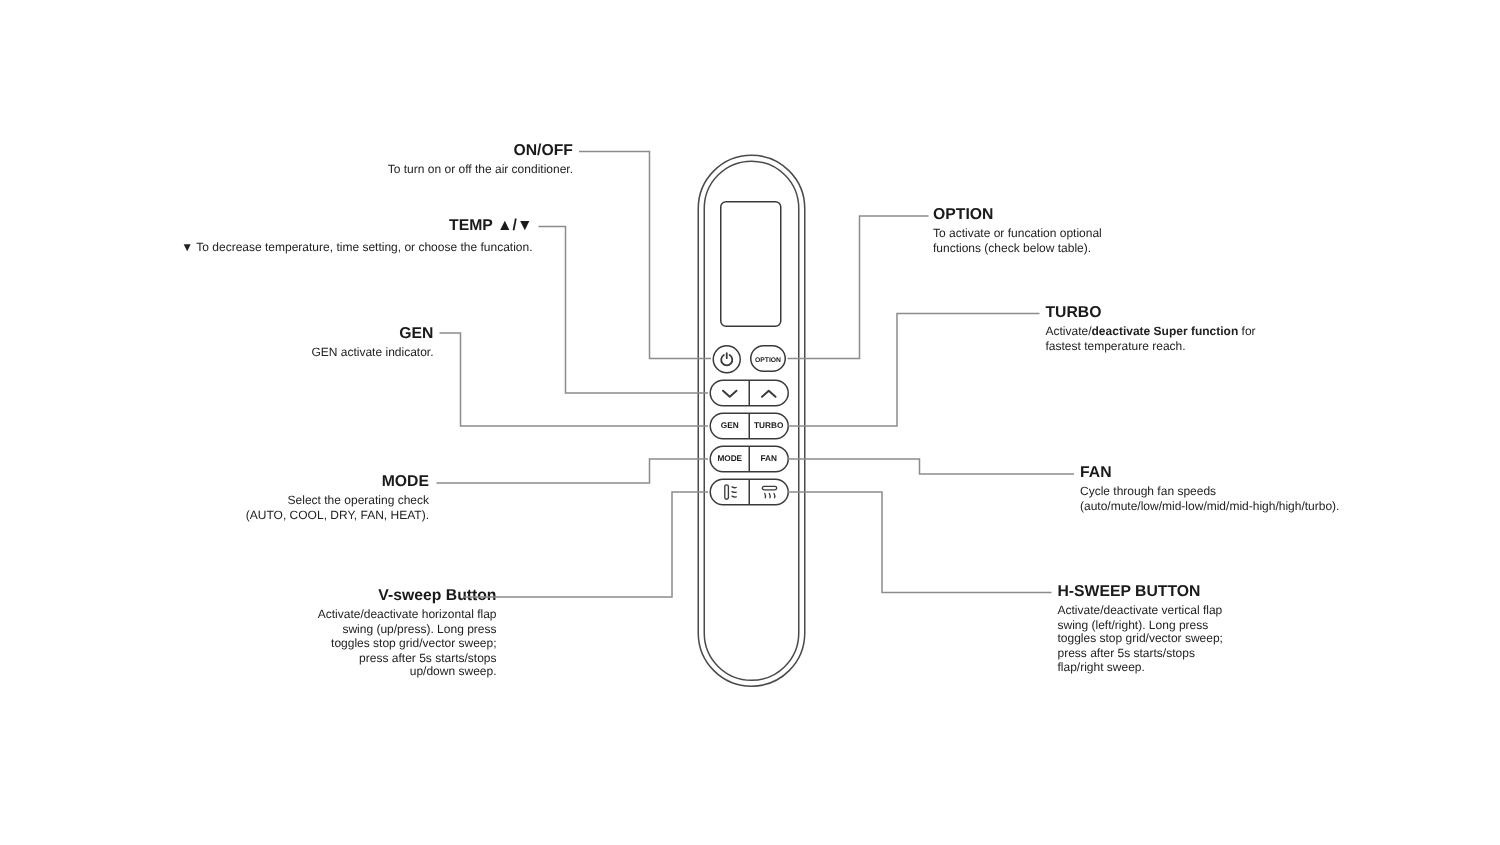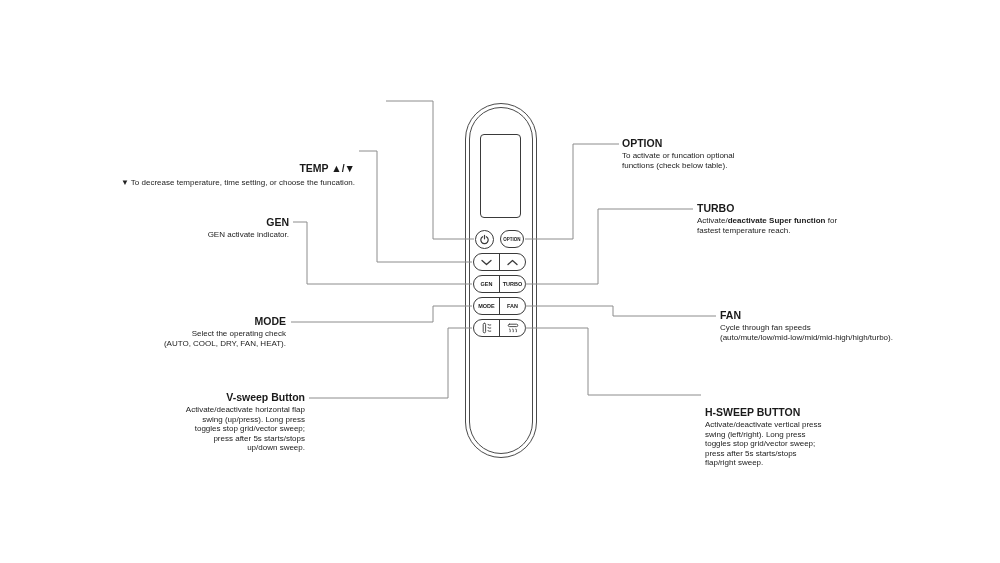--- a/index.html
+++ b/index.html
@@ -119,38 +119,42 @@
         <g fill="none" stroke="#3a3a3a" stroke-width="0.9" stroke-linecap="round">
           <rect x="1.2" y="2.2" width="9.6" height="2.4" rx="1.2"></rect>
           <path d="M2.8 7 q0.9 1.6 0.4 2.8"></path>
           <path d="M5.9 7 q0.9 1.6 0.4 2.8"></path>
           <path d="M9 7 q0.9 1.6 0.4 2.8"></path>
         </g>
       </svg>
     </div>
   </div>
 
+  <div class="callout left" style="right:618px;top:95px">
+    <div class="co-label">ON/OFF</div>
+    <div class="co-line">To turn on or off the air conditioner.</div>
+  </div>
 
-  <div class="callout left" style="right:645px;top:163px">
+  <div class="callout left" style="right:645px;top:145px">
     <div class="co-label">TEMP ▲/▼</div>
     <div class="co-line sp">▼  To decrease temperature, time setting, or choose the funcation.</div>
   </div>
 
   <div class="callout left" style="right:711px;top:217px">
     <div class="co-label">GEN</div>
     <div class="co-line">GEN activate indicator.</div>
   </div>
 
   <div class="callout left" style="right:714px;top:316px">
     <div class="co-label">MODE</div>
     <div class="co-line">Select the operating check</div>
     <div class="co-line">(AUTO, COOL, DRY, FAN, HEAT).</div>
   </div>
 
-  <div class="callout left" style="right:695px;top:392px">
+  <div class="callout left" style="right:669px;top:392px">
     <div class="co-label">V-sweep Button</div>
     <div class="co-line">Activate/deactivate horizontal flap</div>
     <div class="co-line">swing (up/press). Long press</div>
     <div class="co-line">toggles stop grid/vector sweep;</div>
     <div class="co-line">press after 5s starts/stops</div>
     <div class="co-line">up/down sweep.</div>
   </div>
 
   <div class="callout right" style="left:622px;top:138px">
     <div class="co-label">OPTION</div>
@@ -163,22 +167,22 @@
     <div class="co-line"><span>Activate/</span><b>deactivate Super function</b><span> for</span></div>
     <div class="co-line">fastest temperature reach.</div>
   </div>
 
   <div class="callout right" style="left:720px;top:310px">
     <div class="co-label">FAN</div>
     <div class="co-line">Cycle through fan speeds</div>
     <div class="co-line">(auto/mute/low/mid-low/mid/mid-high/high/turbo).</div>
   </div>
 
-  <div class="callout right" style="left:705px;top:407px">
+  <div class="callout right" style="left:705px;top:389px">
     <div class="co-label">H-SWEEP BUTTON</div>
-    <div class="co-line">Activate/deactivate vertical press</div>
+    <div class="co-line">Activate/deactivate vertical flap</div>
     <div class="co-line">swing (left/right). Long press</div>
     <div class="co-line">toggles stop grid/vector sweep;</div>
     <div class="co-line">press after 5s starts/stops</div>
     <div class="co-line">flap/right sweep.</div>
   </div>
 
 </div>
 
 </body></html>

